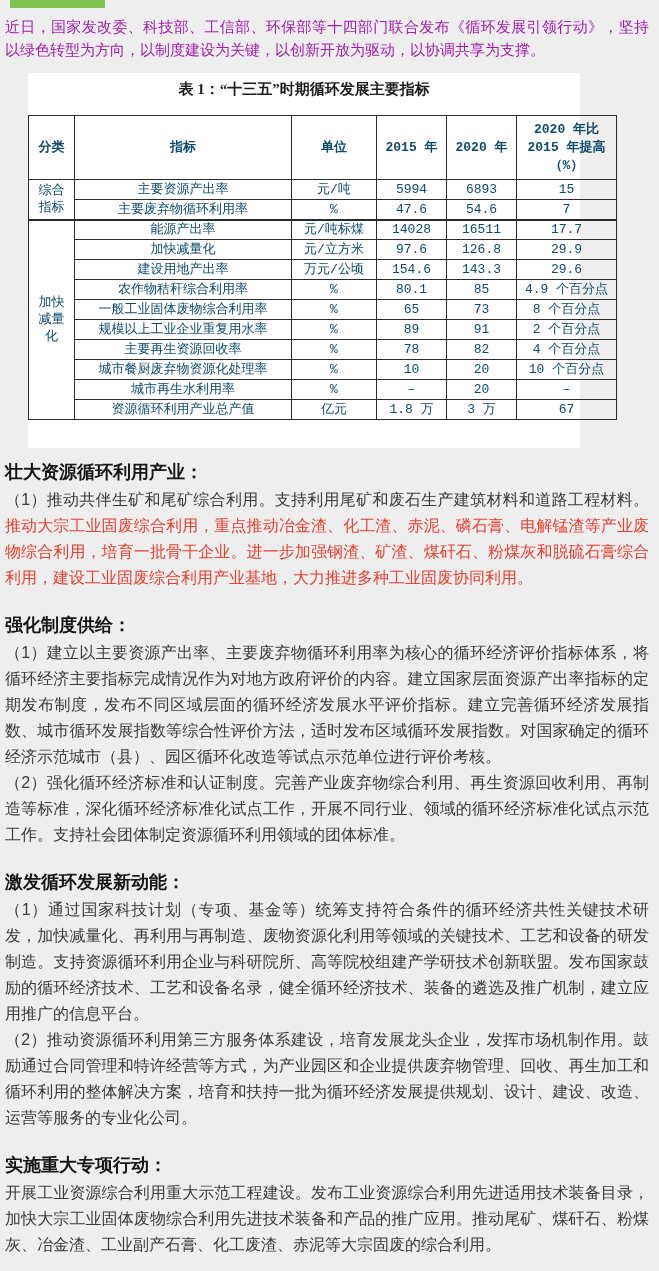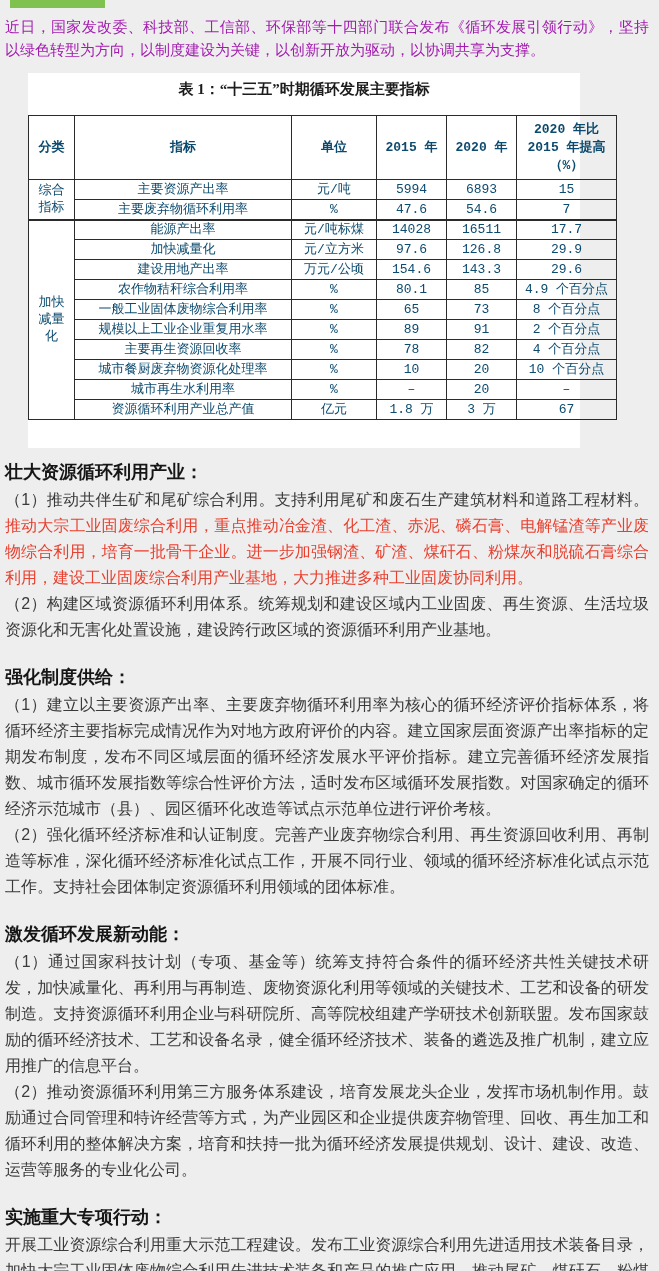--- a/index.html
+++ b/index.html
@@ -203,21 +203,20 @@
           <td>67</td>
         </tr>
       </tbody>
   </table>
 </div>
 
 <div class="content">
 
   <div class="section-heading first">壮大资源循环利用产业：</div>
   <p class="body-p"><span>（1）推动共伴生矿和尾矿综合利用。支持利用尾矿和废石生产建筑材料和道路工程材料。</span><span class="red-text">推动大宗工业固废综合利用，重点推动冶金渣、化工渣、赤泥、磷石膏、电解锰渣等产业废物综合利用，培育一批骨干企业。进一步加强钢渣、矿渣、煤矸石、粉煤灰和脱硫石膏综合利用，建设工业固废综合利用产业基地，大力推进多种工业固废协同利用。</span></p>
-  <p class="body-p"><span>（2）构建区域资源循环利用体系。统筹规划和建设区域内工业固废、再生资源、生活垃圾资源化和无害化处置设施，建设跨行政区域的资源循环利用产业基地。</span></p>
 
   <div class="section-heading">强化制度供给：</div>
   <p class="body-p"><span>（1）建立以主要资源产出率、主要废弃物循环利用率为核心的循环经济评价指标体系，将循环经济主要指标完成情况作为对地方政府评价的内容。建立国家层面资源产出率指标的定期发布制度，发布不同区域层面的循环经济发展水平评价指标。建立完善循环经济发展指数、城市循环发展指数等综合性评价方法，适时发布区域循环发展指数。对国家确定的循环经济示范城市（县）、园区循环化改造等试点示范单位进行评价考核。</span></p>
   <p class="body-p"><span>（2）强化循环经济标准和认证制度。完善产业废弃物综合利用、再生资源回收利用、再制造等标准，深化循环经济标准化试点工作，开展不同行业、领域的循环经济标准化试点示范工作。支持社会团体制定资源循环利用领域的团体标准。</span></p>
 
   <div class="section-heading">激发循环发展新动能：</div>
   <p class="body-p"><span>（1）通过国家科技计划（专项、基金等）统筹支持符合条件的循环经济共性关键技术研发，加快减量化、再利用与再制造、废物资源化利用等领域的关键技术、工艺和设备的研发制造。支持资源循环利用企业与科研院所、高等院校组建产学研技术创新联盟。发布国家鼓励的循环经济技术、工艺和设备名录，健全循环经济技术、装备的遴选及推广机制，建立应用推广的信息平台。</span></p>
   <p class="body-p"><span>（2）推动资源循环利用第三方服务体系建设，培育发展龙头企业，发挥市场机制作用。鼓励通过合同管理和特许经营等方式，为产业园区和企业提供废弃物管理、回收、再生加工和循环利用的整体解决方案，培育和扶持一批为循环经济发展提供规划、设计、建设、改造、运营等服务的专业化公司。</span></p>
 
   <div class="section-heading">实施重大专项行动：</div>

